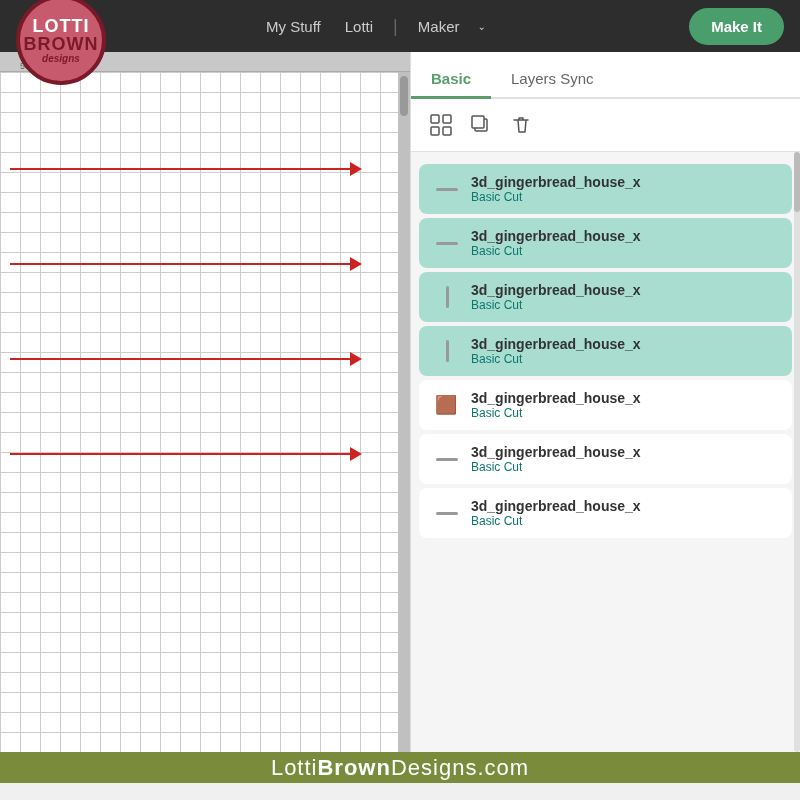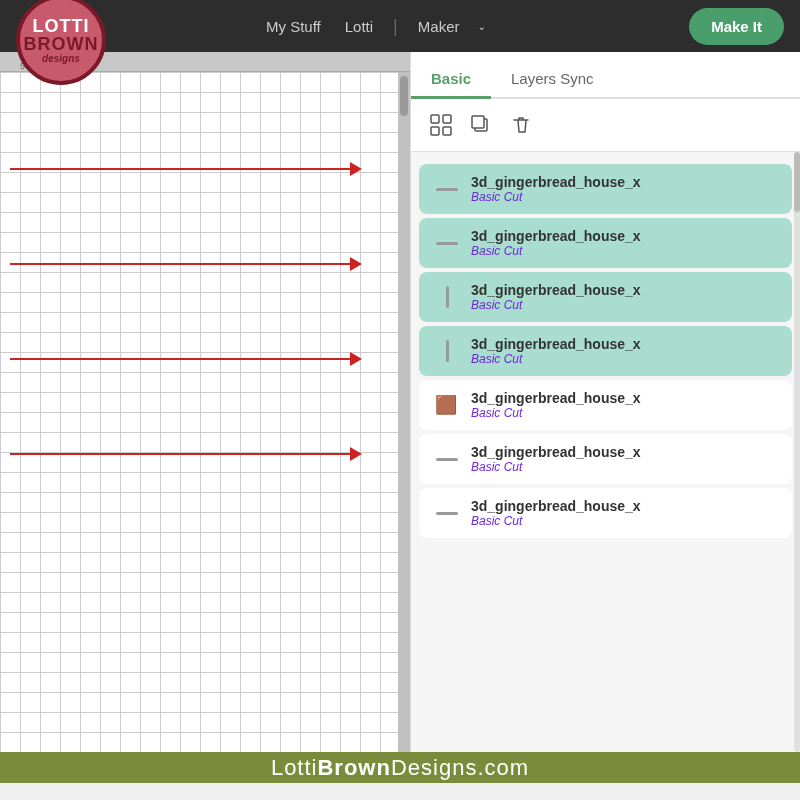--- a/index.html
+++ b/index.html
@@ -290,22 +290,21 @@
       display: flex;
       flex-direction: column;
     }
     .layer-name {
       font-size: 14px;
       font-weight: 600;
       color: #333;
     }
     .layer-type {
       font-size: 12px;
-      color: #6d28d9;
-      font-style: italic;
+      color: #0f766e;
     }
     .layer-scrollbar {
       position: absolute;
       right: 0;
       top: 0;
       width: 6px;
       height: 100%;
       background: #e0e0e0;
       border-radius: 3px;
     }

